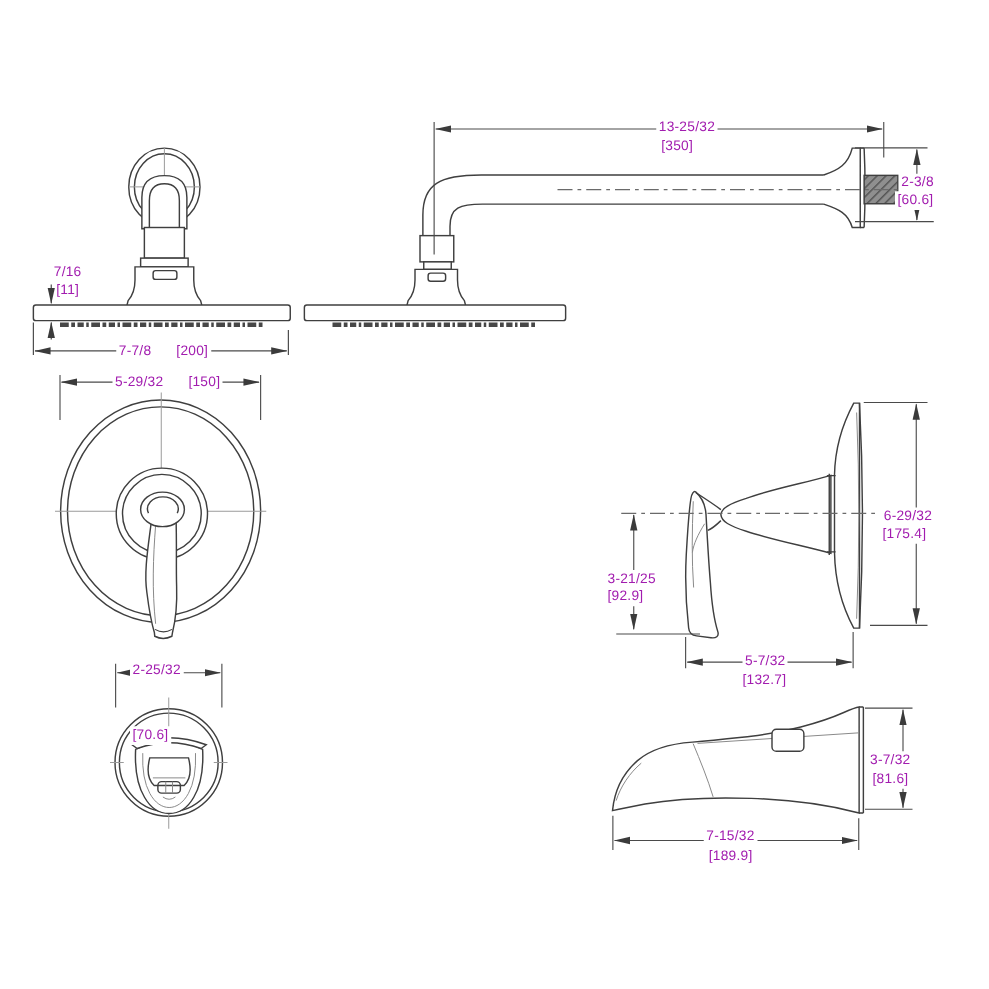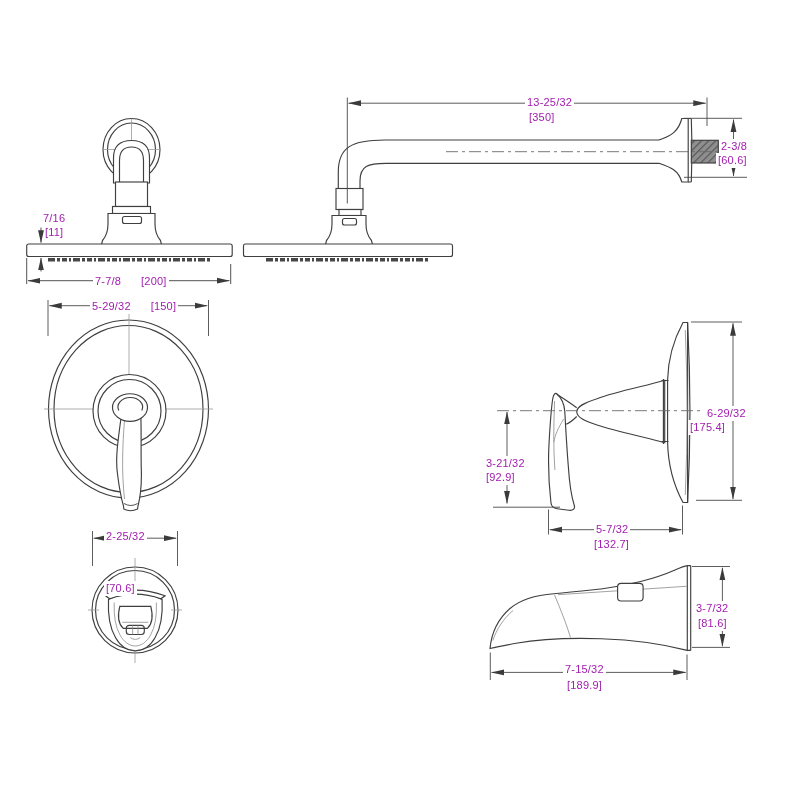--- a/index.html
+++ b/index.html
@@ -176,25 +176,25 @@
 <div class="dimlabel" style="left:527px;top:110px;">[350]</div>
 
 <div class="dimlabel" style="left:719px;top:139px;">2-3/8</div>
 <div class="dimlabel" style="left:716px;top:153px;">[60.6]</div>
 
 <div class="dimrow dimlabel" style="left:90px;top:298.5px;">
   <span>5-29/32</span>
   <span>[150]</span>
 </div>
 
-<div class="dimlabel" style="left:484px;top:455.5px;">3-21/32</div>
+<div class="dimlabel" style="left:484px;top:455.5px;">3-21/25</div>
 <div class="dimlabel" style="left:484px;top:469.5px;">[92.9]</div>
 
 <div class="dimlabel" style="left:705px;top:405.5px;">6-29/32</div>
-<div class="dimlabel" style="left:688px;top:419.5px;">[175.4]</div>
+<div class="dimlabel" style="left:704px;top:419.5px;">[175.4]</div>
 
 <div class="dimlabel" style="left:594px;top:521.5px;">5-7/32</div>
 <div class="dimlabel" style="left:592px;top:536.5px;">[132.7]</div>
 
 <div class="dimlabel" style="left:104px;top:528.5px;">2-25/32</div>
 <div class="dimlabel" style="left:104px;top:544px;margin-top:37px;">[70.6]</div>
 
 <div class="dimlabel" style="left:694px;top:600.5px;">3-7/32</div>
 <div class="dimlabel" style="left:696px;top:615.5px;">[81.6]</div>
 

